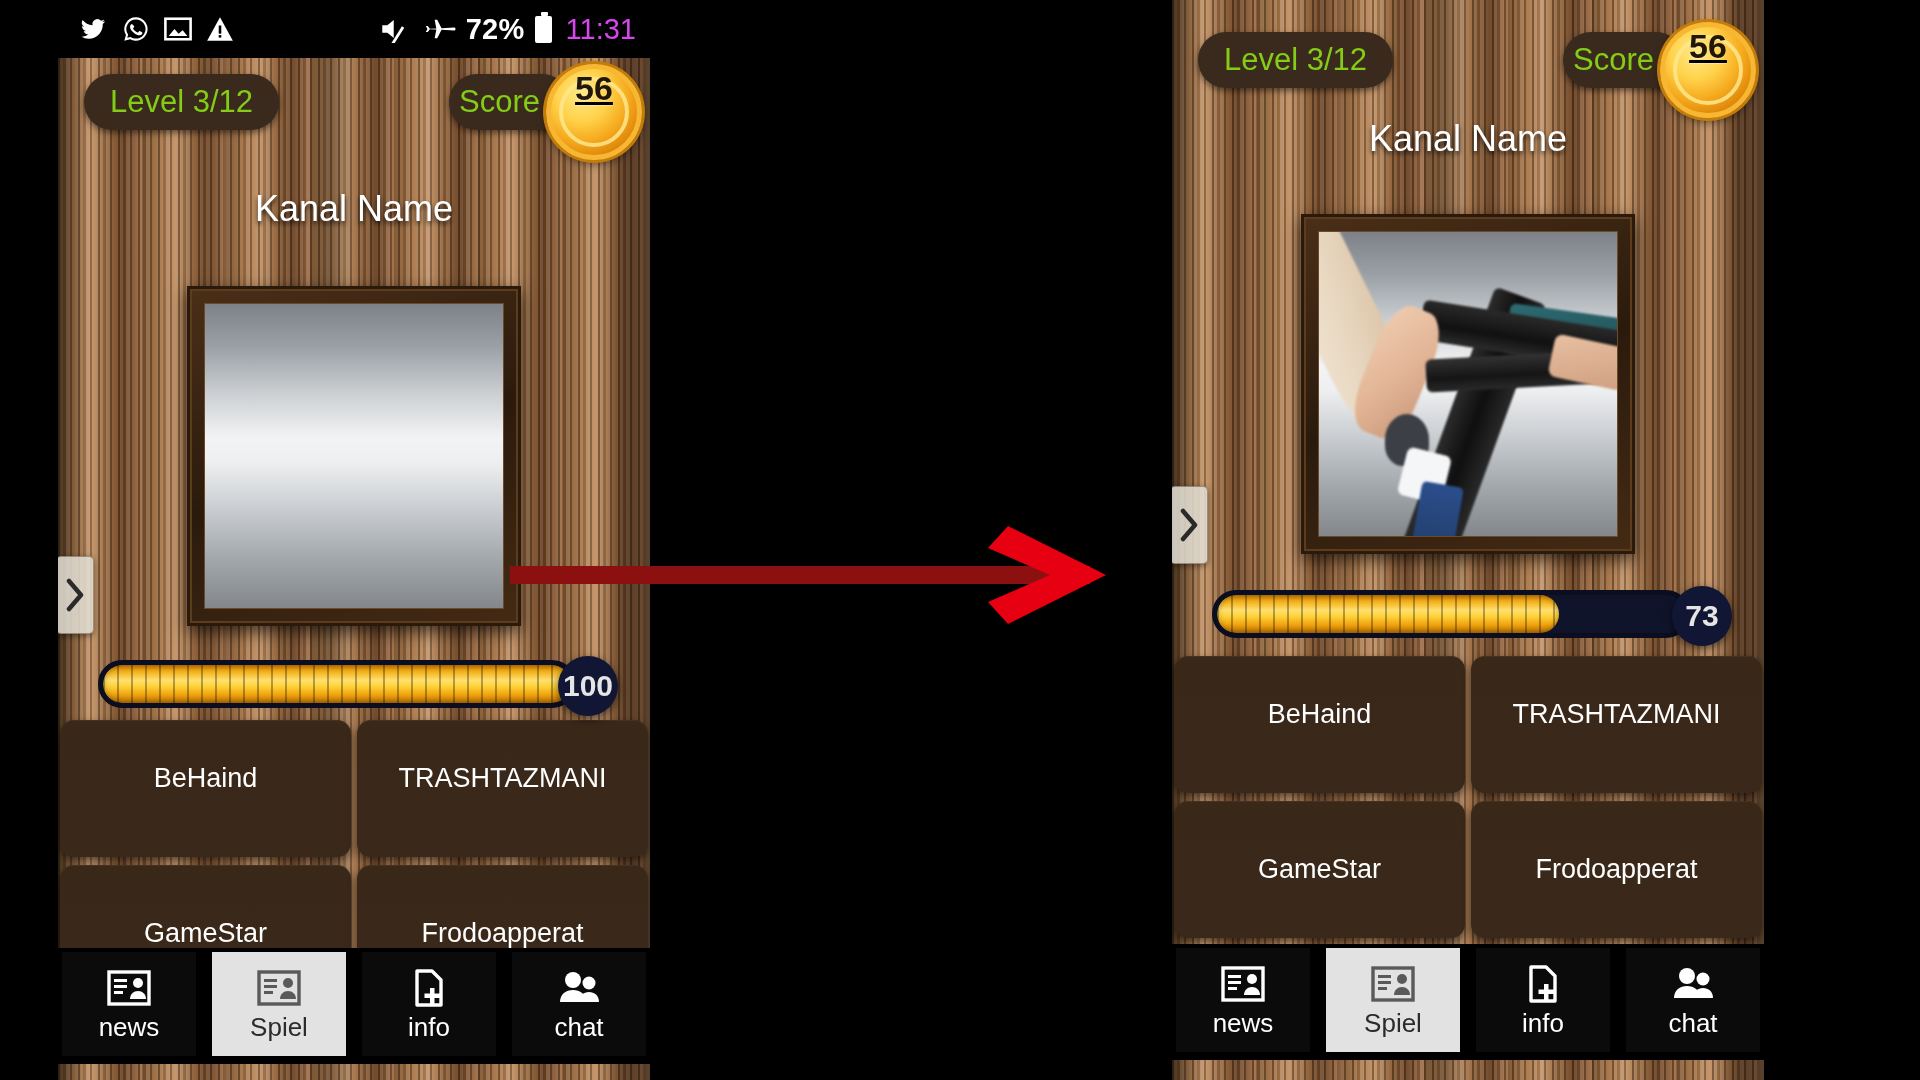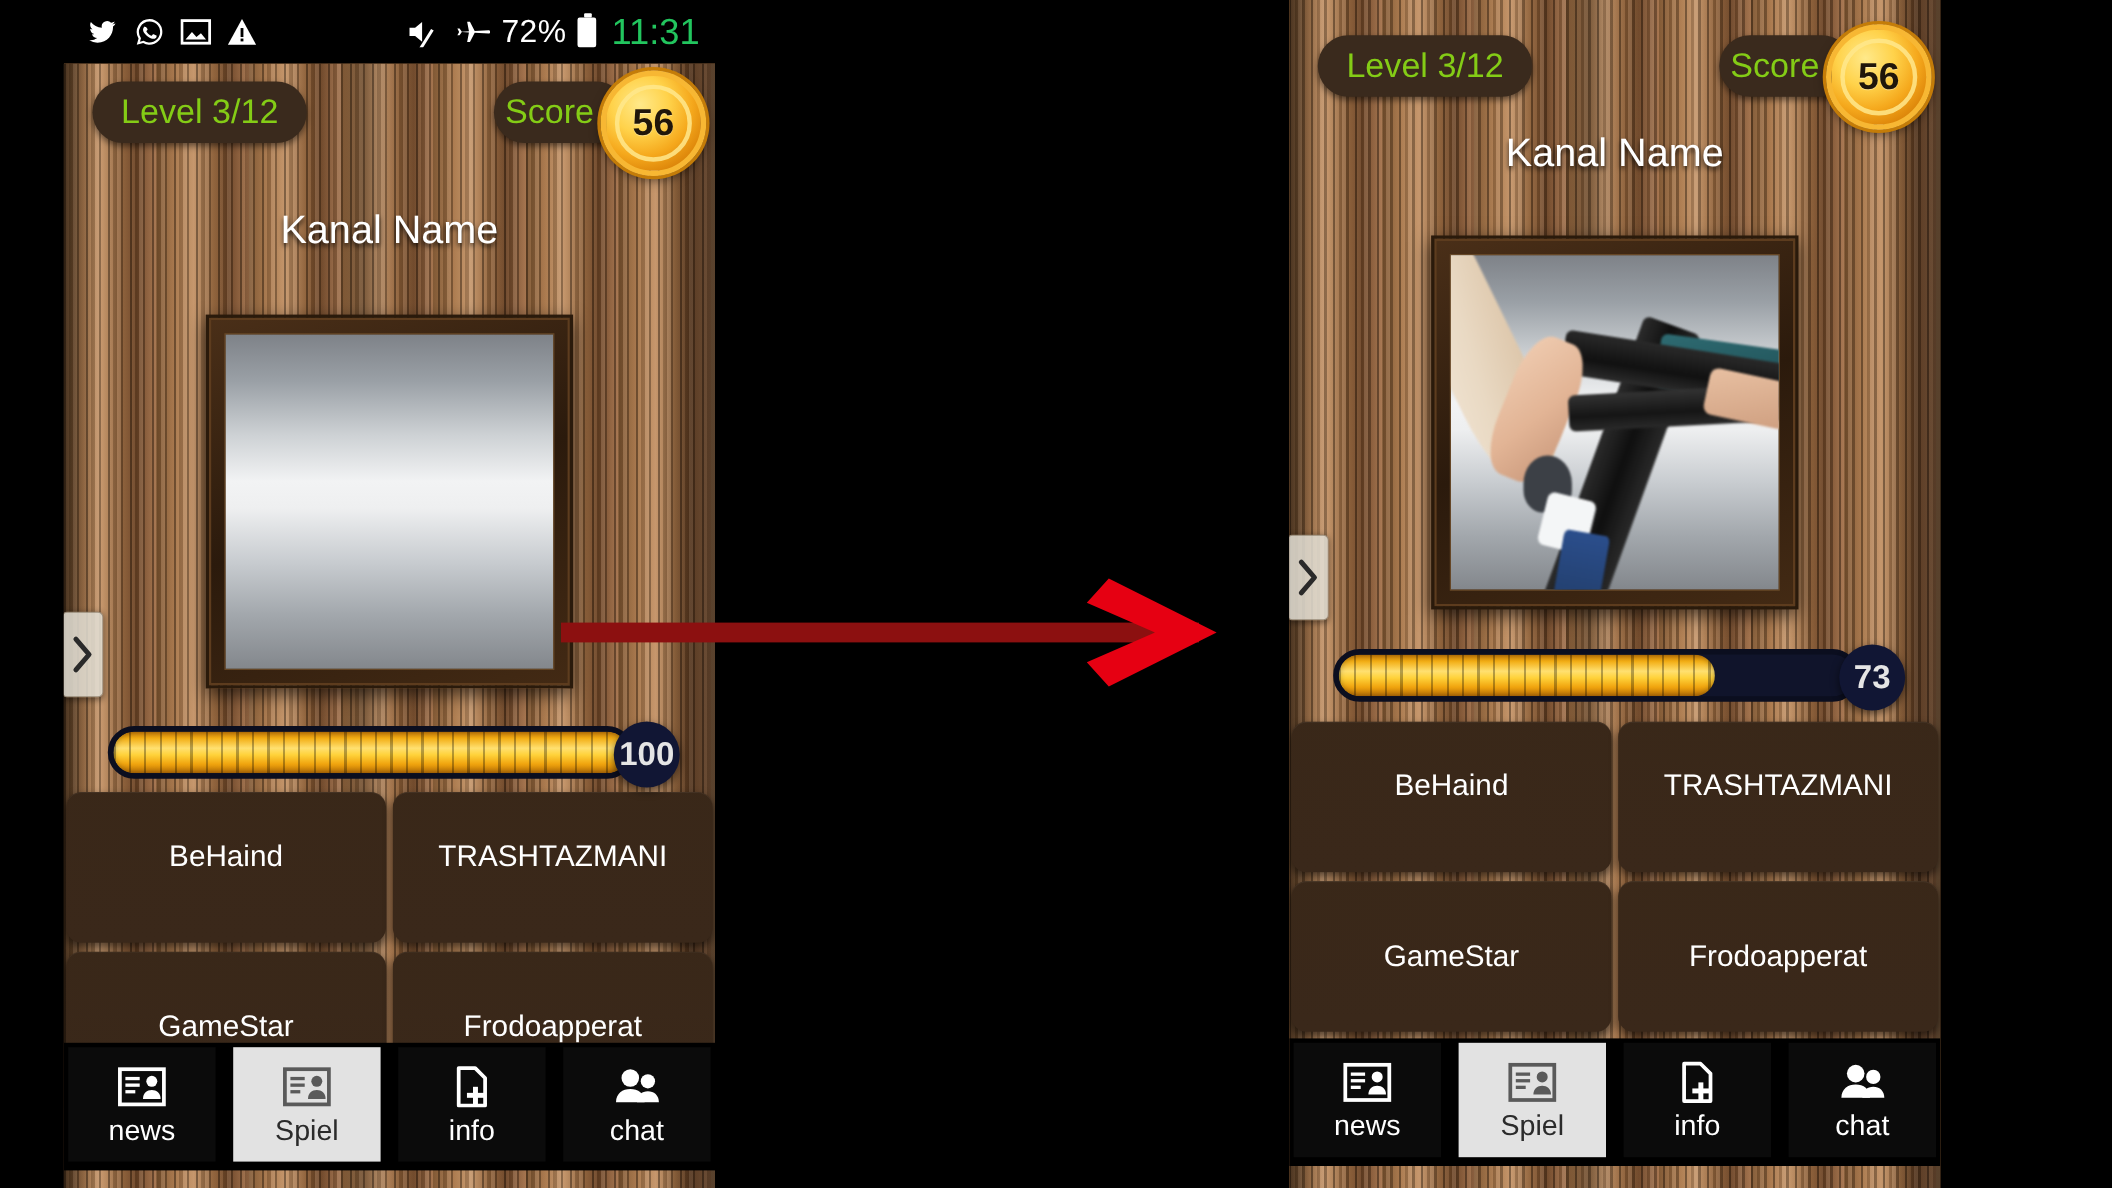--- a/index.html
+++ b/index.html
@@ -48,43 +48,43 @@
   .sb-right {
     display: flex;
     align-items: center;
     gap: 10px;
     margin-left: auto;
     margin-right: 14px;
   }
   .sb-ico { display: block; }
   .sb-text {
     font-size: 29px;
-    font-weight: 400;
+    font-weight: 700;
     letter-spacing: .3px;
     color: #ffffff;
     white-space: nowrap;
   }
   .sb-battery {
     width: 17px; height: 27px;
     border: 2px solid #fff;
     border-radius: 2px;
     position: relative;
     background: #fff;
   }
   .sb-battery::before {
     content: "";
     position: absolute;
     top: -6px; left: 4px;
     width: 7px; height: 4px;
     background: #fff;
     border-radius: 1px;
   }
   .sb-time {
-    font-size: 33px;
-    color: #22c55e;
+    font-size: 29px;
+    color: #d946ef;
     margin-left: 4px;
     white-space: nowrap;
   }
 
   
   .board {
     position: absolute;
     left: 0;
     width: 100%;
     overflow: hidden;
@@ -150,22 +150,22 @@
     position: absolute;
     width: 96px; height: 96px;
     border-radius: 50%;
     z-index: 7;
     background:
       radial-gradient(circle at 36% 30%,
         #ffe98a 0%, #ffd24a 32%, #f5a81c 58%, #e08a0c 76%, #b96806 100%);
     border: 5px solid #f7b733;
     box-shadow: 0 0 0 3px #c47c08, 0 4px 10px rgba(0,0,0,.55);
     display: flex;
-    align-items: center;
     justify-content: center;
+    text-decoration: underline;
   }
   .coin::before {
     content: "";
     position: absolute;
     inset: 8px;
     border-radius: 50%;
     border: 4px solid rgba(255,232,140,.85);
   }
   .coin-val {
     position: relative;

